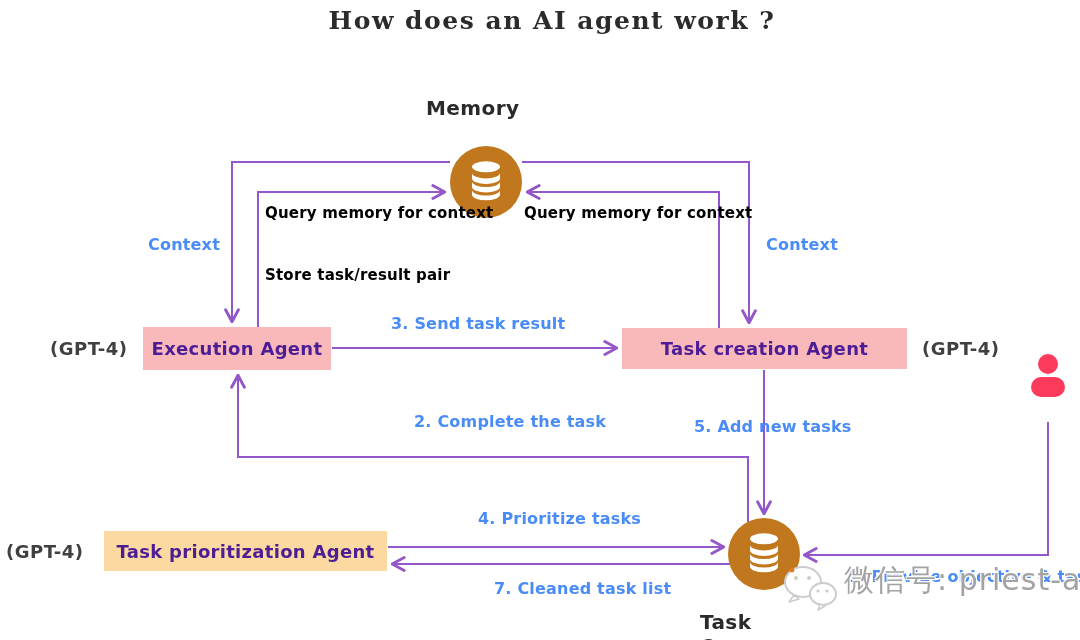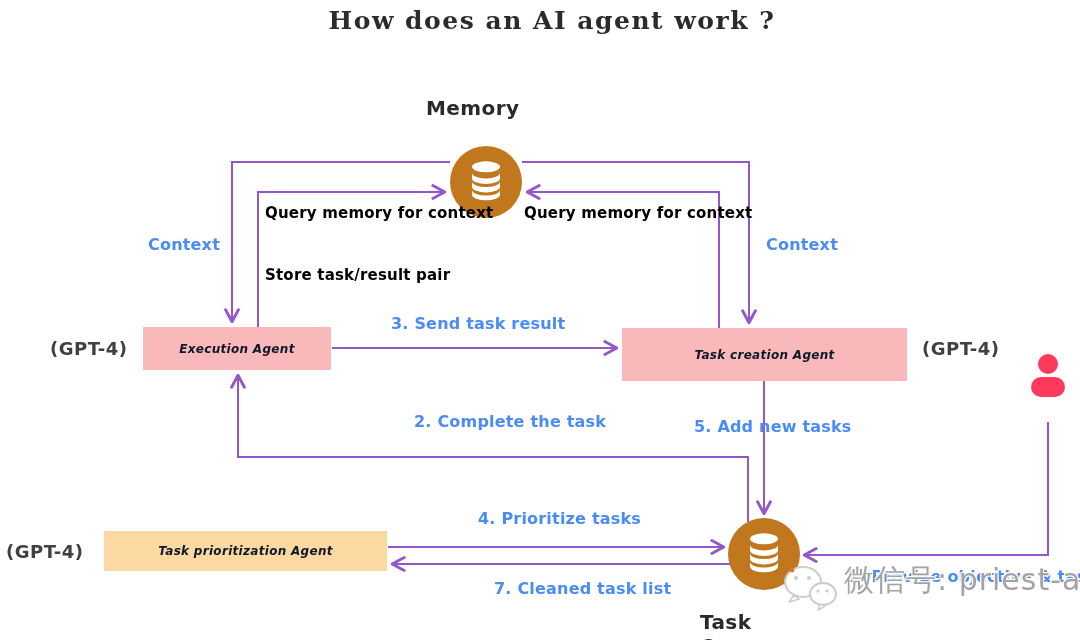--- a/index.html
+++ b/index.html
@@ -13,21 +13,21 @@
     font-family:"DejaVu Serif", serif;font-size:25px;font-weight:700;
     letter-spacing:1.5px;color:#2b2b2b;margin-left:24px;
   }
   .connectors{left:0;top:0;z-index:1;}
   .node-circle{
     border-radius:50%;background:#c1771d;display:flex;align-items:center;
     justify-content:center;z-index:2;
   }
   .node-box{
     display:flex;align-items:center;justify-content:center;
-    font-size:12px;font-weight:600;color:#0f172a;z-index:2;letter-spacing:.3px;font-style:italic;
+    font-size:18px;font-weight:600;color:#4c1d95;z-index:2;letter-spacing:.3px;
   }
   .box-pink{background:#f9b9bb;}
   .box-orange{background:#fbd9a1;}
   .node-label{
     font-size:20px;font-weight:600;color:#2a2a2a;text-align:left;z-index:2;letter-spacing:.4px;
   }
   .gpt{font-size:18px;font-weight:600;color:#404040;z-index:2;letter-spacing:.5px;}
   .lbl-blue{color:#4a8cf7;font-size:16px;font-weight:700;z-index:2;white-space:nowrap;letter-spacing:.2px;}
   .lbl-green{color:#000000;font-size:15px;font-weight:600;z-index:2;white-space:nowrap;letter-spacing:.2px;}
   .person{z-index:2;}
@@ -84,21 +84,21 @@
     </svg>
   </span>
 </div>
 <div class="abs node-label" style="left:700px;top:610px;width:128px;">Task Queue</div>
 
 <div class="abs gpt" style="left:50px;top:338px;">(GPT-4)</div>
 <div class="abs node-box box-pink" style="left:143px;top:327px;width:188px;height:43px;">
   <span>Execution Agent</span>
 </div>
 
-<div class="abs node-box box-pink" style="left:622px;top:328px;width:285px;height:53px;">
+<div class="abs node-box box-pink" style="left:622px;top:328px;width:285px;height:41px;">
   <span>Task creation Agent</span>
 </div>
 <div class="abs gpt" style="left:922px;top:338px;">(GPT-4)</div>
 
 <div class="abs gpt" style="left:6px;top:541px;">(GPT-4)</div>
 <div class="abs node-box box-orange" style="left:104px;top:531px;width:283px;height:40px;">
   <span>Task prioritization Agent</span>
 </div>
 
 <div class="abs person" style="left:1024px;top:352px;">

